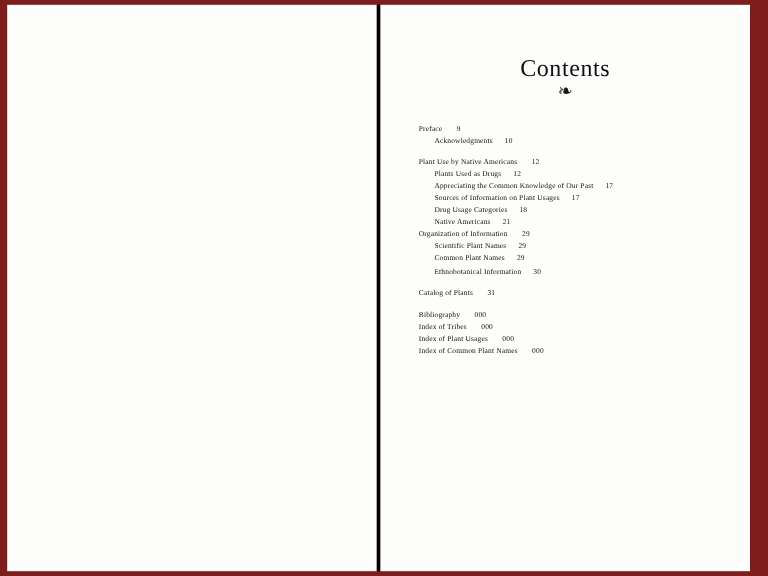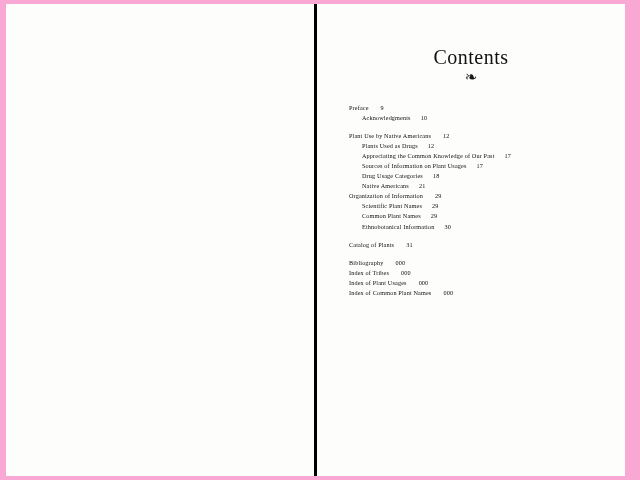--- a/index.html
+++ b/index.html
@@ -12,21 +12,21 @@
     height: 480px;
     overflow: hidden;
     font-family: "Liberation Serif", serif;
   }
   .spread {
     position: absolute;
     left: 0;
     top: 0;
     width: 640px;
     height: 480px;
-    background: #f9a8d4;
+    background: #7f1d1d;
   }
   .page {
     position: absolute;
     top: 4px;
     height: 472px;
     background: #fdfdfb;
   }
   .page-left {
     left: 6px;
     width: 308px;

